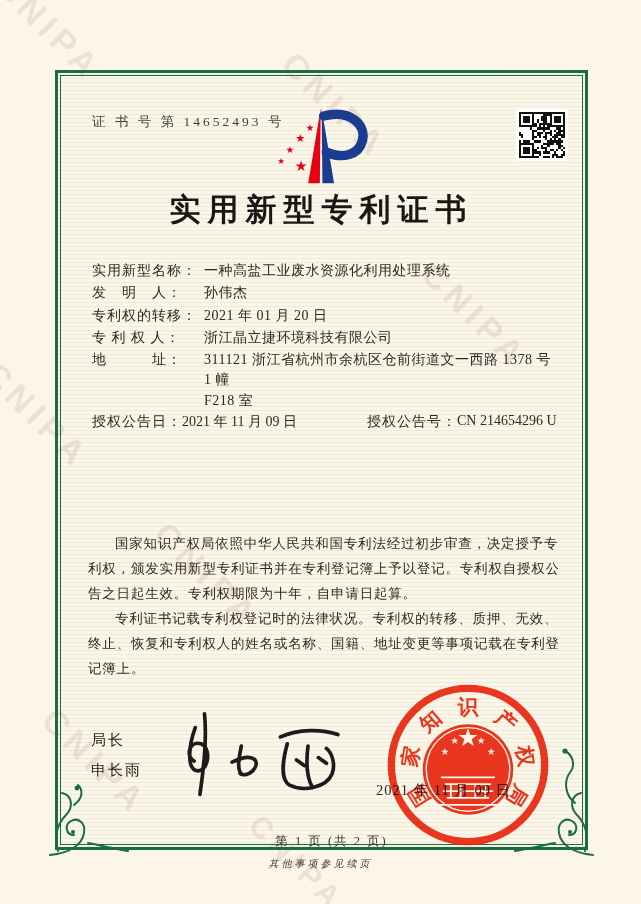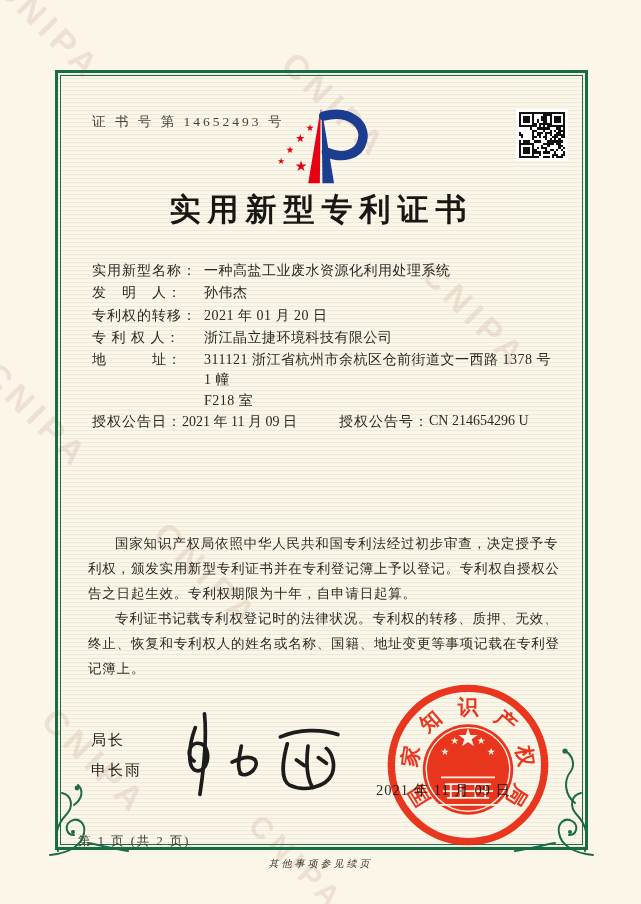--- a/index.html
+++ b/index.html
@@ -64,21 +64,21 @@
     position:absolute; left:0; top:116px; width:100%;
     text-align:center;
     font-size:31px; font-weight:bold; letter-spacing:7px;
     color:#191714;
   }
 
   .fields { position:absolute; left:34px; top:188px; width:470px; }
   .field-row { display:flex; margin-bottom:2px; font-size:14px; color:#2c2823; line-height:1.45; }
   .field-label { flex:0 0 112px; letter-spacing:1px; white-space:nowrap; }
   .field-value { flex:1; white-space:pre-line; letter-spacing:0.5px; }
-  .grant-row { display:flex; font-size:14px; color:#2c2823; margin-top:2px; }
+  .grant-row { display:flex; font-size:14px; color:#2c2823; margin-top:2px;gap:28px; }
   .grant-pair { display:flex; }
   .grant-pair.second { margin-left:42px; }
   .grant-label { letter-spacing:1px; }
 
   .paragraphs {
     position:absolute; left:30px; top:458px; width:476px;
     font-size:13.5px; line-height:25px; color:#2e2a24;
     letter-spacing:0.8px;
   }
   .paragraphs p { text-indent:2em; margin:0; }
@@ -92,21 +92,21 @@
     font-size:14.5px; letter-spacing:1px; color:#2f2b26;
     z-index:6; mix-blend-mode:multiply; white-space:nowrap;
   }
   .seal-svg {
     position:absolute; left:324px; top:606px;
     width:172px; height:172px; z-index:5; opacity:0.92;
   }
 
   .page-num {
     position:absolute; left:0; top:760px; width:100%;
-    text-align:left; font-size:12.5px; color:#3b362f; letter-spacing:2px;padding-left:20px;
+    text-align:center; font-size:12.5px; color:#3b362f; letter-spacing:2px;padding-left:20px;
   }
 
   .flourish { position:absolute; z-index:3; }
   .flourish.bl { left:-14px; bottom:-12px; }
   .flourish.br { right:-14px; bottom:-12px; transform:scaleX(-1); }
 
   .continuation {
     position:absolute; left:0; top:857px; width:100%;
     text-align:center; font-size:10px; color:#3b362f;
     letter-spacing:3px; z-index:2; font-style:italic;

